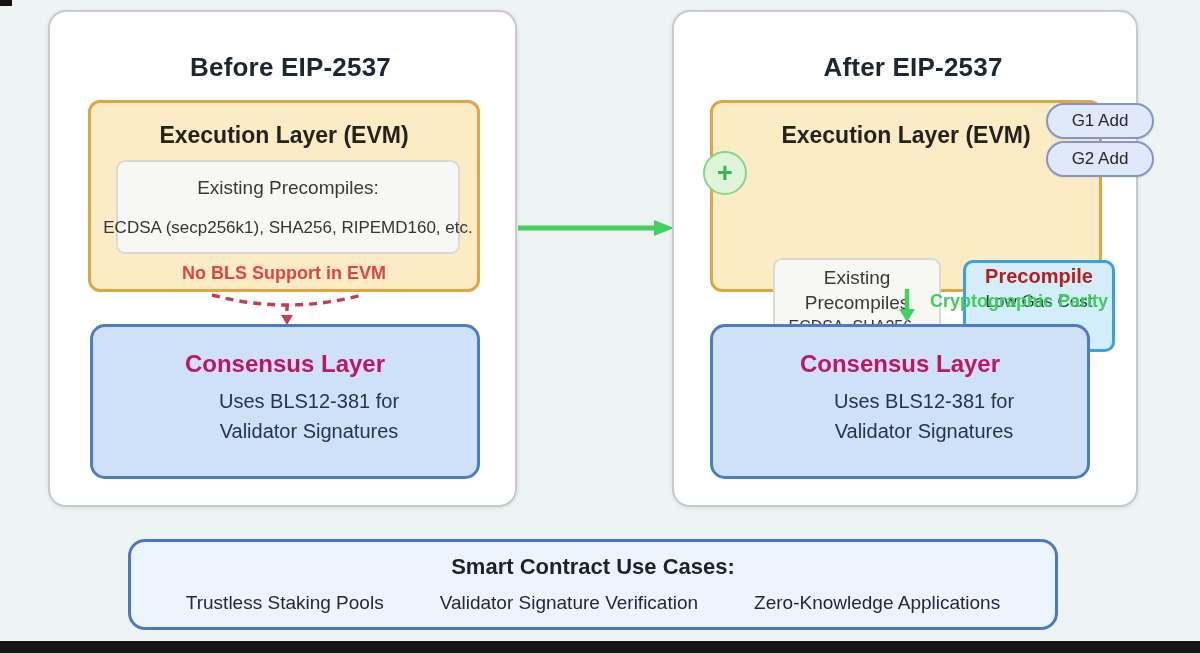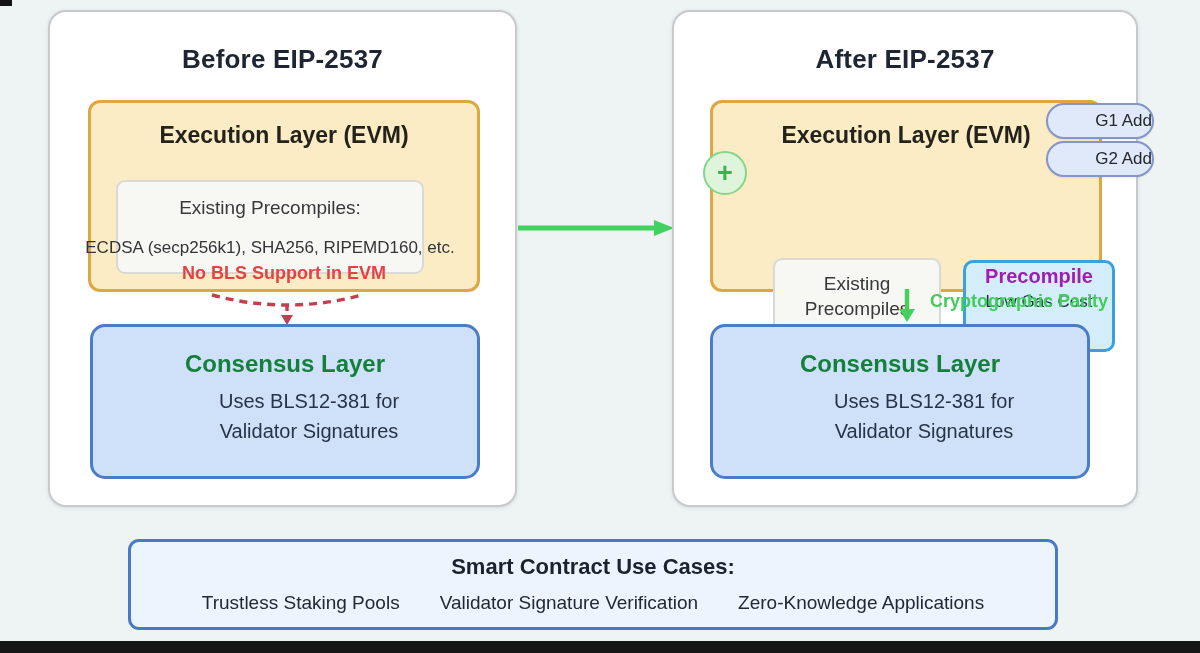--- a/index.html
+++ b/index.html
@@ -17,107 +17,107 @@
   .panel{
     position:absolute;top:10px;height:497px;background:#ffffff;
     border:2px solid #c7c9cd;border-radius:18px;box-sizing:border-box;
     box-shadow:0 1px 4px rgba(0,0,0,.10);
   }
   .panel-left{left:48px;width:469px;}
   .panel-right{left:672px;width:466px;}
 
   .panel-title{
     position:absolute;left:0;top:32px;width:100%;text-align:center;
-    font-size:26px;font-weight:bold;color:#1e2633;margin:0;letter-spacing:.2px;
+    font-size:26px;font-weight:bold;color:#1e2633;margin:8px;letter-spacing:.2px;
   }
 
   .exec-box{
     position:absolute;background:#fcecc6;border:3px solid #dda741;border-radius:12px;
     box-sizing:border-box;
   }
   .panel-left .exec-box{left:38px;top:88px;width:392px;height:192px;}
   .panel-right .exec-box{left:36px;top:88px;width:392px;height:192px;}
   .exec-title{
     margin:0;padding-top:19px;text-align:center;
     font-size:23px;font-weight:bold;color:#23231c;
   }
 
   .inner-gray-box{
     position:absolute;background:#f7f7f4;border:2px solid #dadad5;border-radius:9px;
     box-sizing:border-box;text-align:center;color:#38393b;
   }
-  .panel-left .inner-gray-box{left:25px;top:77px;width:308px;height:94px;}
+  .panel-left .inner-gray-box{left:25px;top:57px;width:344px;height:94px;}
   .precompiles-title{font-size:19px;padding-top:15px;}
   .overflow-line{
     position:absolute;left:50%;top:56px;transform:translateX(-50%);
     white-space:nowrap;font-size:17px;color:#333437;
   }
   .warning-label{
     position:absolute;left:0;bottom:5px;width:100%;text-align:center;
     font-size:18px;font-weight:bold;color:#e24444;margin-top:12px;
   }
 
   .consensus-box{
     position:absolute;background:#cfe1f8;border:3px solid #4a7cc7;border-radius:15px;
     box-sizing:border-box;text-align:center;top:312px;height:155px;
   }
   .panel-left .consensus-box{left:40px;width:390px;}
   .panel-right .consensus-box{left:36px;width:380px;}
-  .consensus-title{margin:0;padding-top:23px;font-size:24px;font-weight:bold;color:#15803d;}
+  .consensus-title{margin:0;padding-top:23px;font-size:24px;font-weight:bold;color:#be185d;}
   .consensus-line{margin:8px 0 0 0;font-size:20px;line-height:30px;color:#273448;padding-left:48px;}
   .consensus-line + .consensus-line{margin-top:0;}
 
   
   .existing-box-right{
     position:absolute;left:60px;top:155px;width:168px;height:96px;
     background:#f7f7f4;border:2px solid #dadad5;border-radius:9px;box-sizing:border-box;
     text-align:center;color:#38393b;
   }
-  .existing-box-right .l1{font-size:19px;padding-top:11px;line-height:25px;}
+  .existing-box-right .l1{font-size:19px;padding-top:5px;line-height:25px;}
   .existing-box-right .l2{font-size:19px;line-height:25px;}
   .existing-box-right .l3{font-size:16px;line-height:24px;color:#333437;}
 
   .bls-box{
     position:absolute;left:250px;top:157px;width:152px;height:92px;
     background:#d3eefa;border:3px solid #3aa2da;border-radius:10px;box-sizing:border-box;
     text-align:center;
   }
   .bls-box .b1{font-size:20px;font-weight:bold;color:#16324a;padding-top:9px;line-height:25px;white-space:nowrap;}
-  .bls-box .b2{font-size:20px;font-weight:bold;color:#a21caf;line-height:26px;}
+  .bls-box .b2{font-size:20px;font-weight:bold;color:#b91c1c;line-height:26px;}
   .bls-box .b3{font-size:17px;color:#1d3048;line-height:25px;white-space:nowrap;}
 
   .plus-badge{
     position:absolute;left:703px;top:151px;width:44px;height:44px;border-radius:50%;
     background:#def5dc;border:2px solid #83d68a;box-sizing:border-box;z-index:6;
     display:flex;align-items:center;justify-content:center;
     font-size:27px;font-weight:bold;color:#36b44d;line-height:1;
   }
 
   .pill{
     position:absolute;left:1046px;width:108px;height:36px;border-radius:18px;
     background:#dfe9f9;border:2px solid #8495c7;box-sizing:border-box;z-index:7;
-    display:flex;align-items:center;justify-content:flex-end;
+    display:flex;align-items:center;justify-content:center;
     font-size:17px;color:#24272c;box-shadow:0 1px 2px rgba(0,0,0,.08);
   }
   .pill-1{top:103px;} .pill-2{top:141px;} .pill-3{top:180px;} .pill-4{top:218px;}
 
   .arrow-svg{position:absolute;overflow:visible;}
   .parity-label{
     position:absolute;left:930px;top:291px;white-space:nowrap;
     font-size:18px;font-weight:bold;color:#41cd5a;z-index:4;
   }
 
   .usecases{
     position:absolute;left:128px;top:539px;width:930px;height:91px;
-    background:#ecf4fd;border:3px solid #4879c6;border-radius:11px;box-sizing:border-box;
+    background:#ecf4fd;border:3px solid #4879c6;border-radius:17px;box-sizing:border-box;
     text-align:center;
   }
   .usecases-title{margin:0;padding-top:12px;font-size:22px;font-weight:bold;color:#1a2230;}
   .usecase-items{
-    display:flex;justify-content:center;gap:40px;margin-top:12px;
+    display:flex;justify-content:center;gap:56px;margin-top:12px;
     font-size:19px;color:#242832;white-space:nowrap;
   }
 </style>
 </head>
 <body>
 
 <div class="stage">
 
   <div class="corner-speck"></div>
 

